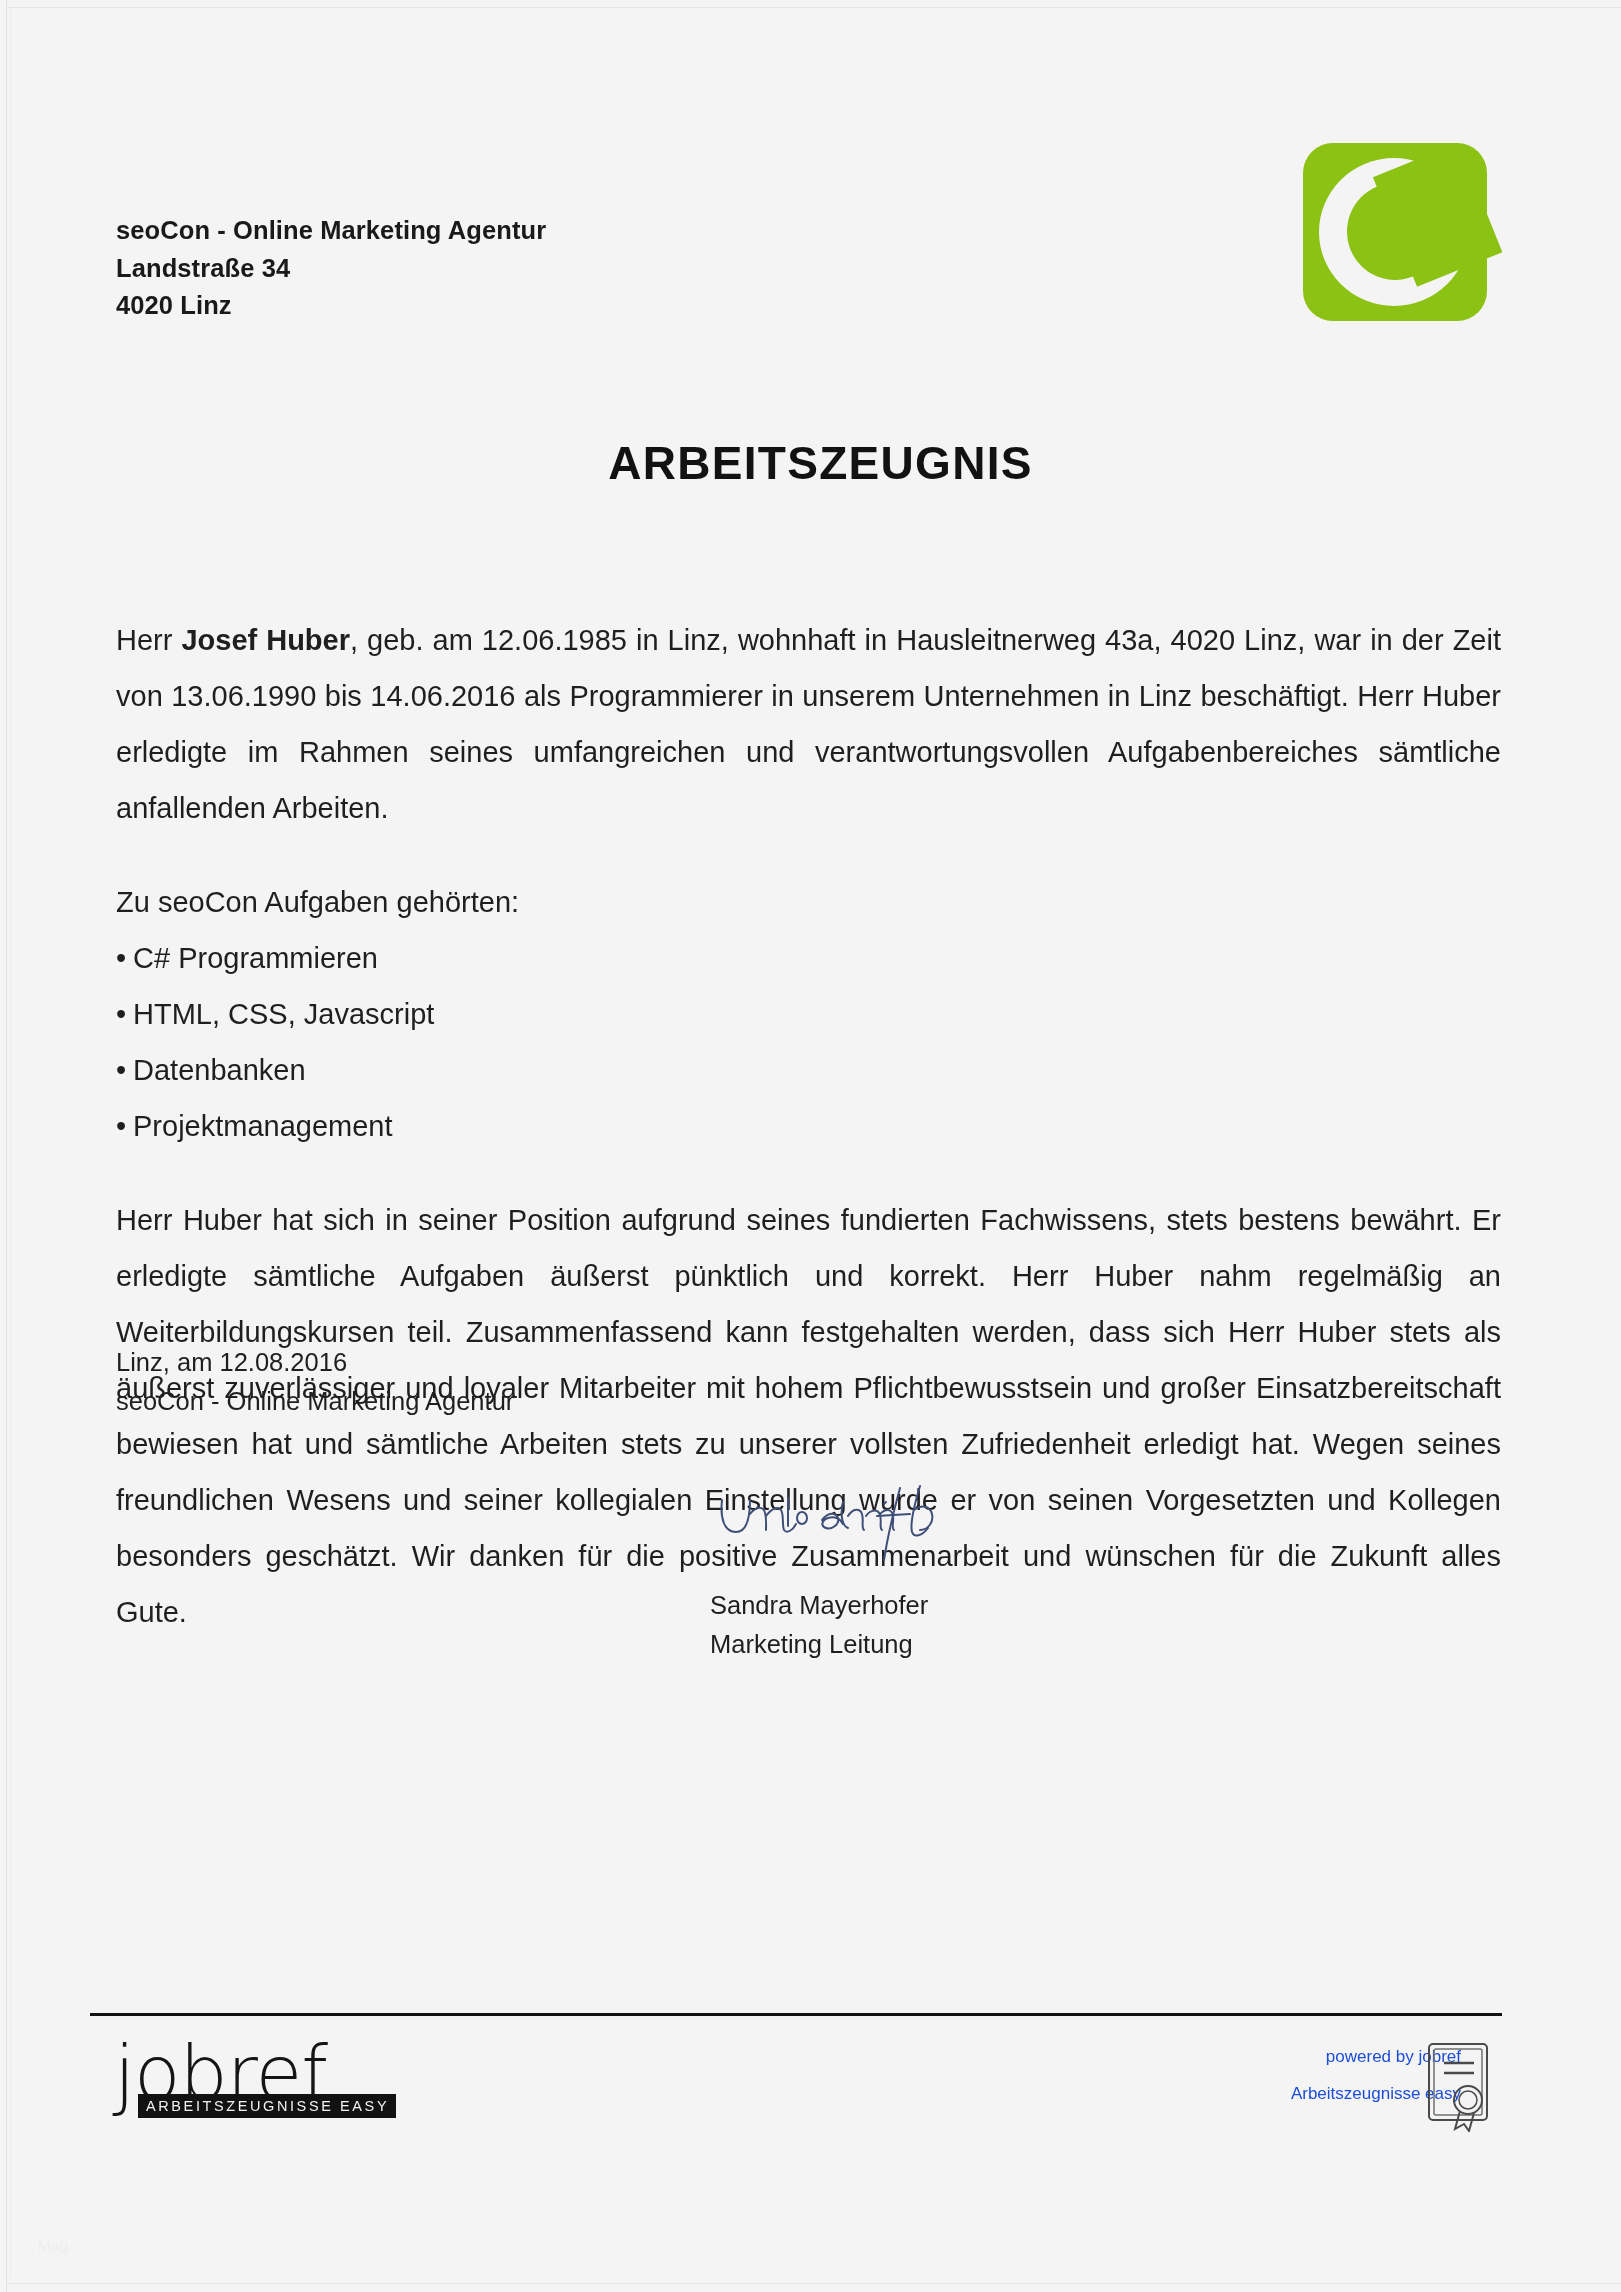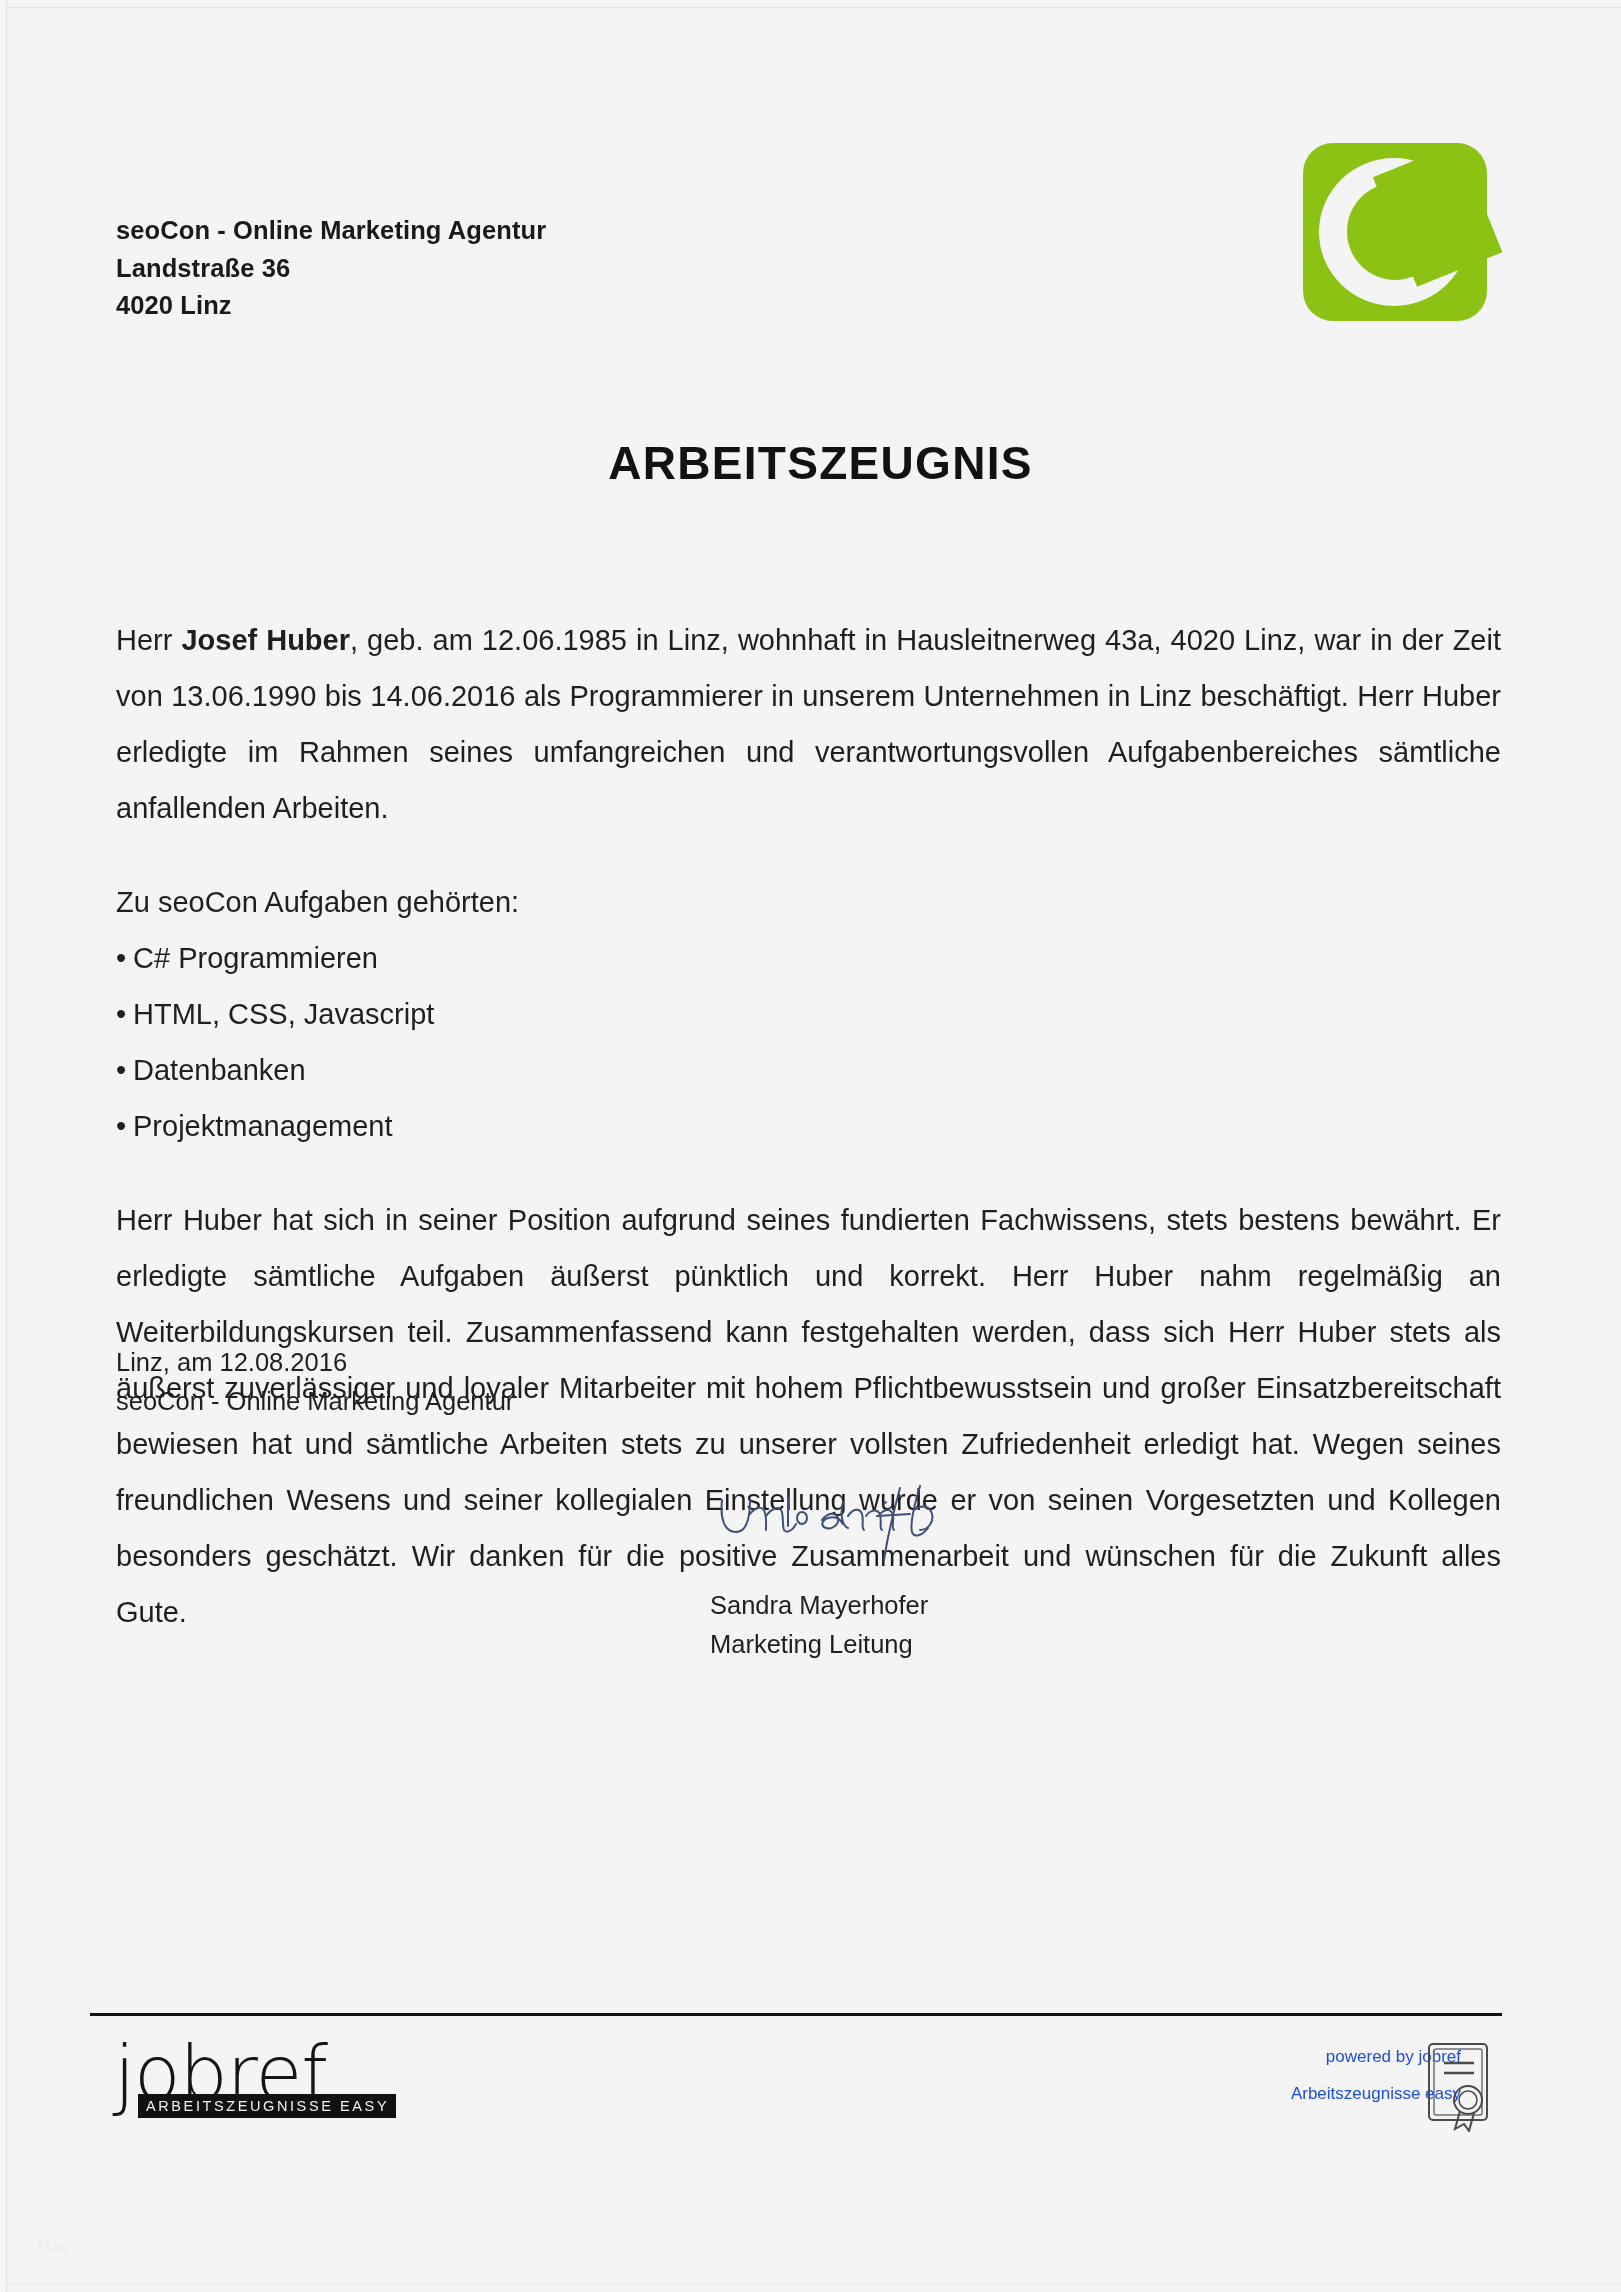--- a/index.html
+++ b/index.html
@@ -251,21 +251,21 @@
 
   <div class="frame-left"></div>
   <div class="frame-left2"></div>
   <div class="frame-top"></div>
   <div class="frame-bottom"></div>
 
   <div class="content">
 
     <div class="sender">
       <div>seoCon - Online Marketing Agentur</div>
-      <div>Landstraße 36</div>
+      <div>Landstraße 34</div>
       <div>4020 Linz</div>
     </div>
 
     <div class="logo">
       <div class="c-outer"></div>
       <div class="c-inner"></div>
       <div class="c-notch"></div>
     </div>
 
     <div class="doc-title">ARBEITSZEUGNIS</div>

